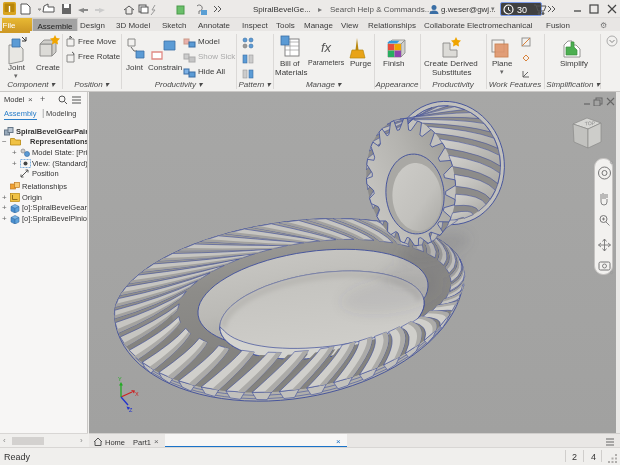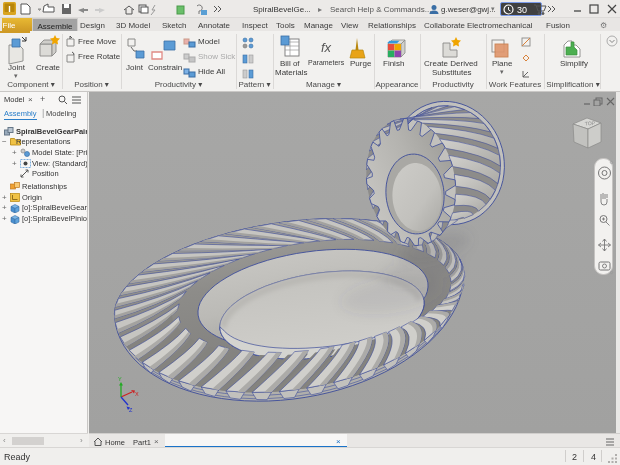--- a/index.html
+++ b/index.html
@@ -3,21 +3,21 @@
 * { margin:0; padding:0; box-sizing:border-box; }
 body { font-family:"Liberation Sans",sans-serif; width:620px; height:465px; overflow:hidden; position:relative; background:#f0efed; }
 .abs { position:absolute; }
 
 #titlebar { left:0; top:0; width:620px; height:18px; background:#eceae8; border-bottom:1px solid #dddbd9; }
 #titlebar .txt { position:absolute; top:4.5px; font-size:8px; color:#333; }
 
 #tabrow { left:0; top:18px; width:620px; height:13px; background:#e8e6e4; }
 .rtab { position:absolute; top:0; height:13px; font-size:8px; color:#3b3b3b; padding:2.5px 0; white-space:nowrap; }
 #ribbon { left:0; top:31px; width:620px; height:61px; background:#f2f1ef; border-bottom:1px solid #c9c7c5; }
-.glabel { position:absolute; bottom:2px; font-size:8px; color:#4a4a4a; text-align:center; white-space:nowrap; }
+.glabel { position:absolute; bottom:2px; font-size:8px; color:#4a4a4a; text-align:center; white-space:nowrap;font-style:italic; }
 .rsep { position:absolute; top:3px; bottom:2px; width:1px; background:#dbd9d7; }
 .blabel { position:absolute; font-size:8px; color:#3b3b3b; }
 
 #panel { left:0; top:92px; width:88px; height:341px; background:#f7f6f5; border-right:1px solid #c9c7c5; overflow:hidden; }
 .trow { position:absolute; font-size:7.5px; color:#333; white-space:nowrap; }
 
 #viewport { left:89px; top:92px; width:527px; height:341px; background:linear-gradient(#a7a7a6,#a1a1a0); overflow:hidden; }
 #rightedge { left:616px; top:92px; width:4px; height:341px; background:#e9e8e6; }
 
 #doctabs { left:89px; top:433px; width:531px; height:14px; background:#e9e7e5; border-top:1px solid #d0cecc; }
@@ -236,21 +236,21 @@
   <span style="position:absolute;left:46px;top:17px;font-size:7.5px;color:#444">Modeling</span>
   <svg class="abs" style="left:4px;top:35px" width="10" height="10">
       <rect x="0.5" y="3" width="5" height="5" fill="#9ab" stroke="#678"></rect>
       <rect x="4" y="0.5" width="5" height="5" fill="#b8c4d0" stroke="#678"></rect>
     </svg>
 <span class="trow" style="left:16px;top:35px;font-weight:bold">SpiralBevelGearPair_Sh</span>
 <span style="position:absolute;left:2px;top:45px;font-size:8px;color:#666">−</span>
 <svg class="abs" style="left:10px;top:45px" width="11" height="9">
       <path d="M0.5 1.5 h4 l1 1.5 h5 v5 h-10 z" fill="#f0c245" stroke="#b8860b" stroke-width="0.8"></path>
     </svg>
-<span class="trow" style="left:16px;top:45px;font-weight:normal">Representations</span>
+<span class="trow" style="left:30px;top:45px;font-weight:bold">Representations</span>
 <span style="position:absolute;left:12px;top:56px;font-size:8px;color:#666">+</span>
 <svg class="abs" style="left:20px;top:56px" width="10" height="10">
       <circle cx="3" cy="3" r="2" fill="#ccc" stroke="#888" stroke-width="0.7"></circle>
       <circle cx="7" cy="6" r="2.5" fill="#5b9bd5" stroke="#3a6ea5" stroke-width="0.7"></circle>
     </svg>
 <span class="trow" style="left:32px;top:56px;font-weight:normal">Model State: [Prim</span>
 <span style="position:absolute;left:12px;top:67px;font-size:8px;color:#666">+</span>
 <svg class="abs" style="left:20px;top:67px" width="11" height="9">
       <rect x="0.5" y="0.5" width="10" height="8" fill="none" stroke="#5b9bd5" stroke-width="0.8" stroke-dasharray="2 1"></rect>
       <circle cx="5.5" cy="4.5" r="2" fill="#444"></circle>

